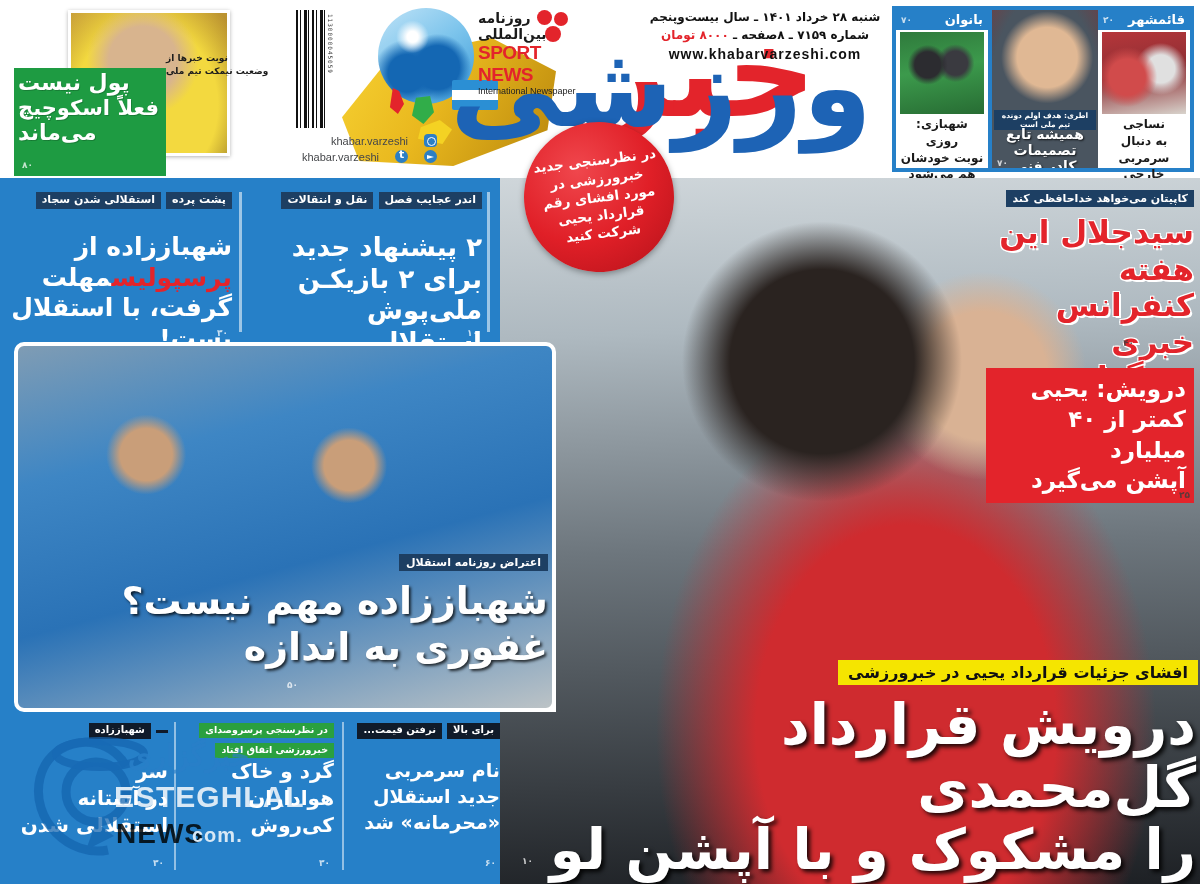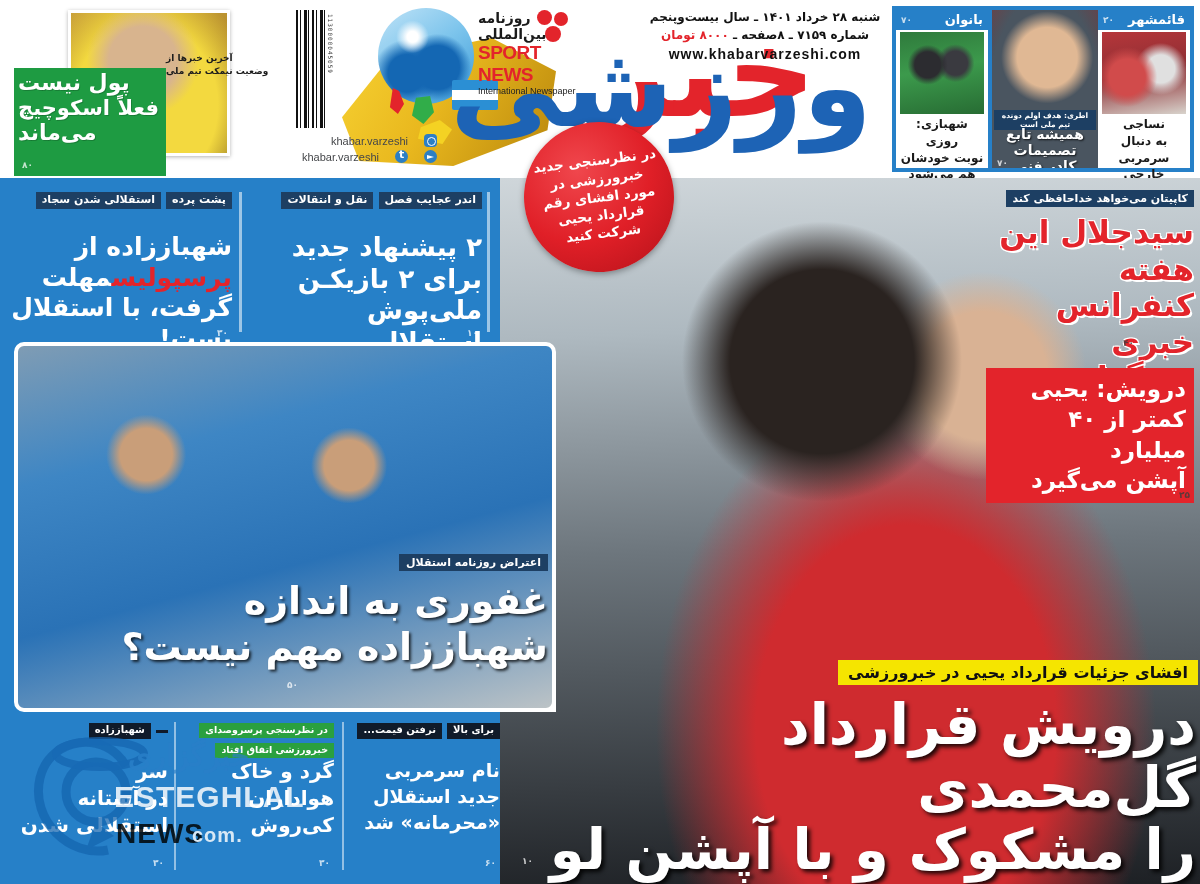--- a/index.html
+++ b/index.html
@@ -193,21 +193,21 @@
 <body>
 
 <div id="page">
 
   <div class="abs" style="left:0; top:0; width:1200px; height:178px; background:#ffffff;">
 
     <div class="abs" style="left:14px; top:8px; width:272px; height:162px;">
       <div class="ph photo-coach" style="left:54px; top:2px; width:162px; height:146px; border:3px solid #fff; box-shadow:0 1px 4px rgba(0,0,0,.3);"></div>
       <div class="abs" style="left:0; top:60px; width:152px; height:108px; background:#1e9b42;"></div>
       <div class="abs" style="left:152px; top:44px; width:118px; text-align:left; font-size:9px; font-weight:bold; color:#1c1c1c; line-height:1.45;">
-        <div>آخرین خبرها از</div>
+        <div>نوبت خبرها از</div>
         <div>وضعیت نیمکت تیم ملی</div>
       </div>
       <div class="abs hl" style="left:4px; top:62px; width:148px; text-align:left; font-size:22px; text-shadow:1px 1px 0 rgba(0,0,0,.18);">
         <div>پول نیست</div>
         <div style="font-size:21px;">فعلاً اسکوچیچ</div>
         <div>می‌ماند</div>
       </div>
       <div class="abs pgnum" style="left:8px; top:152px;">۸۰</div>
     </div>
 
@@ -354,22 +354,22 @@
     </div>
     <div class="abs pgnum" style="right:4px; top:300px; color:rgba(60,60,60,.8);">۲۵</div>
   </div>
 
   <div class="abs" style="left:14px; top:342px; width:542px; height:370px;">
     <div class="ph photo-players" style="left:0; top:0; width:542px; height:370px; border-radius:10px; border:4px solid #ffffff;"></div>
     <div class="abs" style="right:8px; top:212px; background:#1d3f63; color:#fff; font-size:11px; font-weight:bold; padding:2px 7px; white-space:nowrap;">
       <span>اعتراض روزنامه استقلال</span>
     </div>
     <div class="abs hl" style="right:8px; top:236px; width:520px; text-align:right; font-size:38px; line-height:1.22; text-shadow:2px 2px 3px rgba(0,0,0,.75);">
+      <div>شهباززاده مهم نیست؟</div>
       <div>غفوری به اندازه</div>
-      <div>شهباززاده مهم نیست؟</div>
     </div>
     <div class="abs pgnum" style="right:258px; top:338px;">۵۰</div>
   </div>
 
   <div class="abs" style="left:500px; top:660px; width:700px; height:224px;">
     <div class="abs" style="right:2px; top:0; background:#f5e500; color:#111; font-size:16px; font-weight:bold; padding:3px 10px; white-space:nowrap;">
       <span>افشای جزئیات قرارداد یحیی در خبرورزشی</span>
     </div>
     <div class="abs hl" style="right:4px; top:34px; width:694px; text-align:right; font-size:56px; line-height:1.12; text-shadow:3px 3px 4px rgba(0,0,0,.85);">
       <div>درویش قرارداد گل‌محمدی</div>

